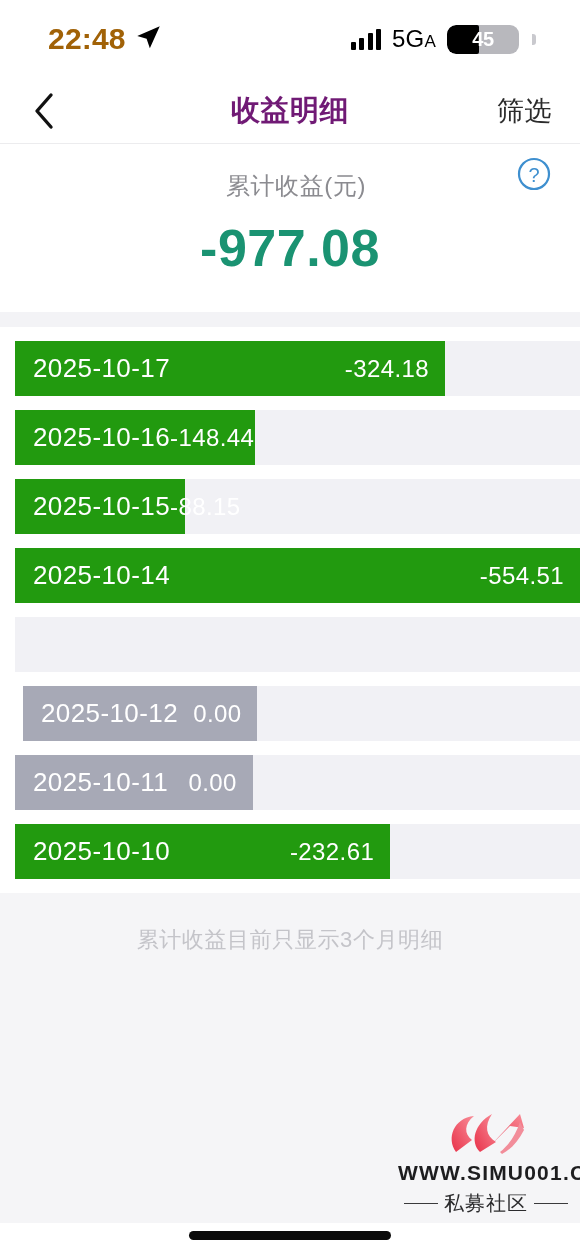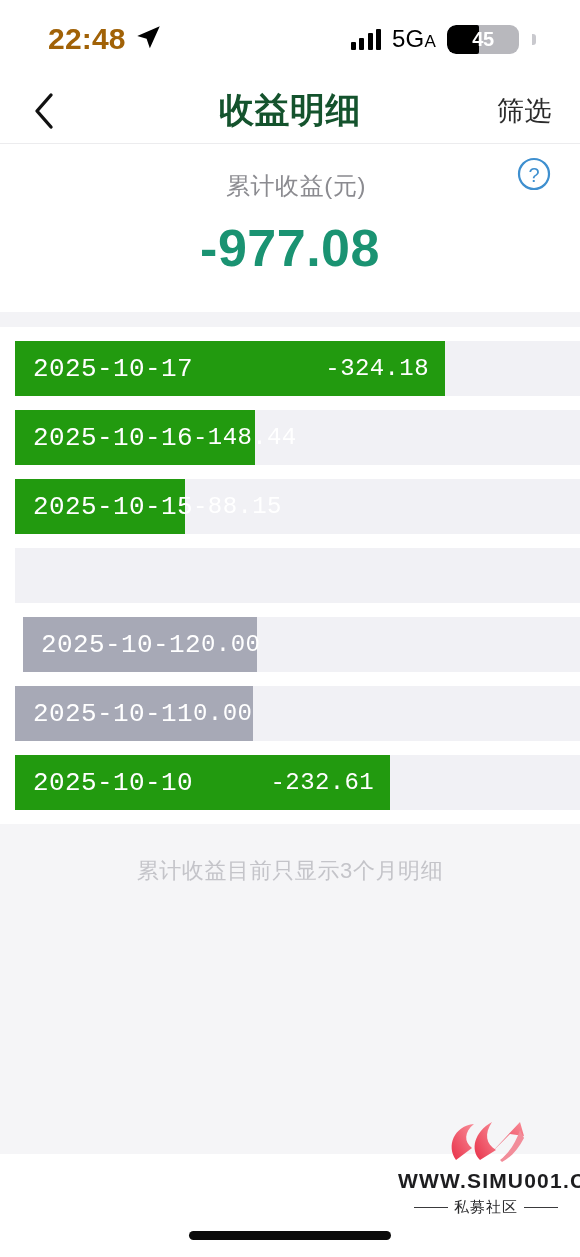--- a/index.html
+++ b/index.html
@@ -49,43 +49,43 @@
   
   .navbar {
     position:relative; height:66px; display:flex; align-items:center;
     border-bottom:1px solid #ececee; background:#fff;
   }
   .nav-back {
     position:absolute; left:22px; top:50%; transform:translateY(-50%);
     width:44px; height:44px; display:flex; align-items:center; justify-content:center;
   }
   .nav-title {
-    width:100%; text-align:center; font-size:35px; font-weight:700;
-    color:#14532d; letter-spacing:.5px;
+    width:100%; text-align:center; font-size:29px; font-weight:700;
+    color:#701a75; letter-spacing:.5px;
   }
   .nav-action {
     position:absolute; right:28px; top:50%; transform:translateY(-50%);
     font-size:27px; color:#2b2b2b; letter-spacing:.5px;
   }
 
   
   .summary { position:relative; background:#fff; padding:26px 0 34px; }
   .summary-label {
     text-align:center; font-size:24px; color:#8b8b90; letter-spacing:.6px;padding-left:12px;
   }
   .summary-amount {
     text-align:center; font-size:52px; font-weight:700;
     color:#1a9372; letter-spacing:.5px; margin-top:16px;
   }
   .help-icon { position:absolute; right:24px; top:8px; width:44px; height:44px; }
 
   .gap-band { height:15px; background:#f3f3f6; }
 
   
-  .barlist { background:#ffffff; padding-top:14px;font-family:Liberation Mono, monospace; }
+  .barlist { background:#ffffff; padding-top:14px; }
   .bar-row {
     position:relative; height:55px; margin-bottom:14px;
     background:#f1f1f5;
   }
   .bar-row .track-pad { position:absolute; left:0; top:0; bottom:0; width:15px; background:#ffffff; }
   .bar-fill {
     position:absolute; left:15px; top:0; bottom:0;
     display:flex; align-items:center; justify-content:space-between;
     padding:0 16px 0 18px; color:#ffffff;
   }
@@ -107,21 +107,21 @@
   .wm-logo { height:52px; display:flex; align-items:center; justify-content:center; }
   .wm-url {
     font-size:21px; font-weight:700; color:#1d1d1f;
     letter-spacing:1.2px; margin-top:2px;
   }
   .wm-sub {
     display:flex; align-items:center; justify-content:center; gap:6px;
     margin-top:5px;
   }
   .wm-sub .rule { height:1px; width:34px; background:#3a3a3c; }
-  .wm-sub .txt { font-size:15px; color:#2b2b2d; letter-spacing:1px; }
+  .wm-sub .txt { font-size:20px; color:#2b2b2d; letter-spacing:1px; }
 
   
   .home-indicator {
     position:absolute; bottom:17px; left:50%; transform:translateX(-50%);
     width:202px; height:9px; border-radius:5px; background:#0a0a0a;
   }
 </style>
 </head>
 <body>
 
@@ -188,20 +188,27 @@
         <div class="bar-fill" style="background: rgb(34, 154, 15); width: calc(42.4% - 6.36px);">
           <span class="bdate">2025-10-16</span>
           <span class="bval">-148.44</span>
         </div>
       </div>
       <div class="bar-row" style="background: rgb(241, 241, 245);">
         <div class="track-pad"></div>
         <div class="bar-fill" style="background: rgb(34, 154, 15); width: calc(30.1% - 4.515px);">
           <span class="bdate">2025-10-15</span>
           <span class="bval">-88.15</span>
+        </div>
+      </div>
+      <div class="bar-row" style="background: rgb(241, 241, 245);">
+        <div class="track-pad"></div>
+        <div class="bar-fill" style="background: rgb(34, 154, 15); width: calc(100% - 15px);">
+          <span class="bdate">2025-10-14</span>
+          <span class="bval">-554.51</span>
         </div>
       </div>
       <div class="bar-row" style="background: rgb(241, 241, 245);">
         <div class="track-pad"></div>
       </div>
       <div class="bar-row" style="background: rgb(241, 241, 245); margin-left: 8px;">
         <div class="track-pad"></div>
         <div class="bar-fill" style="background: rgb(167, 169, 182); width: calc(42.1% - 6.315px);">
           <span class="bdate">2025-10-12</span>
           <span class="bval">0.00</span>

